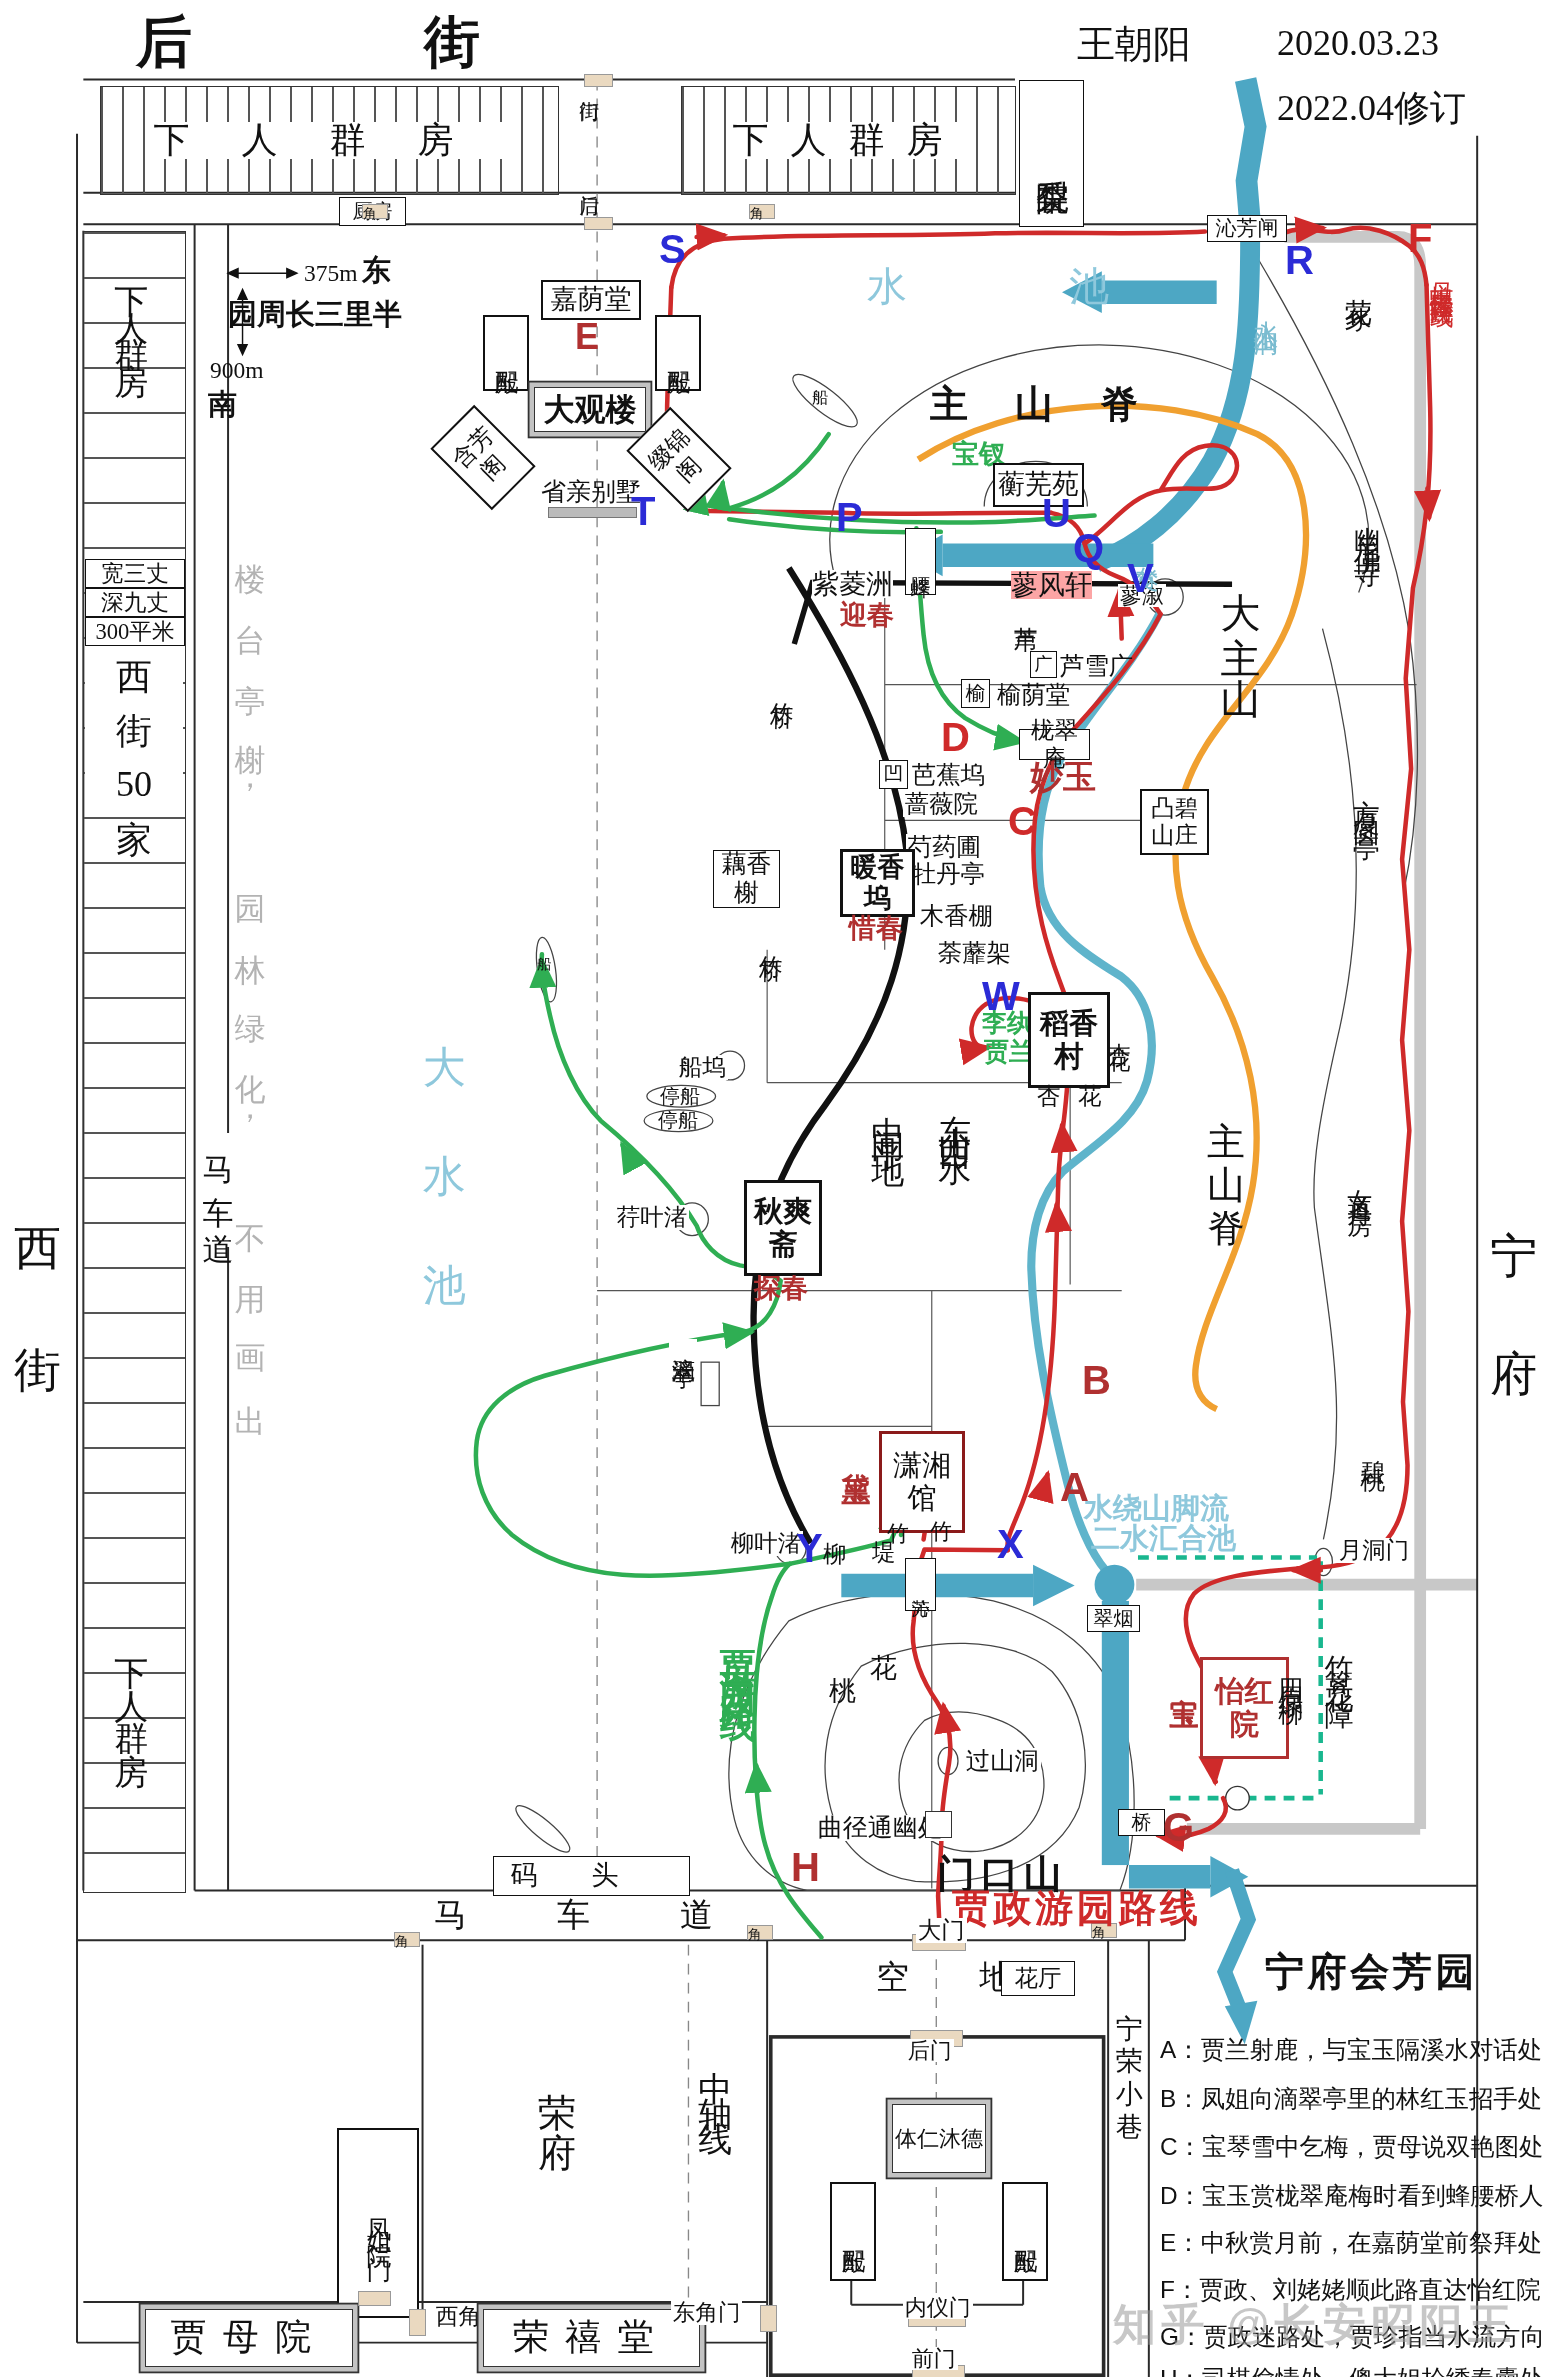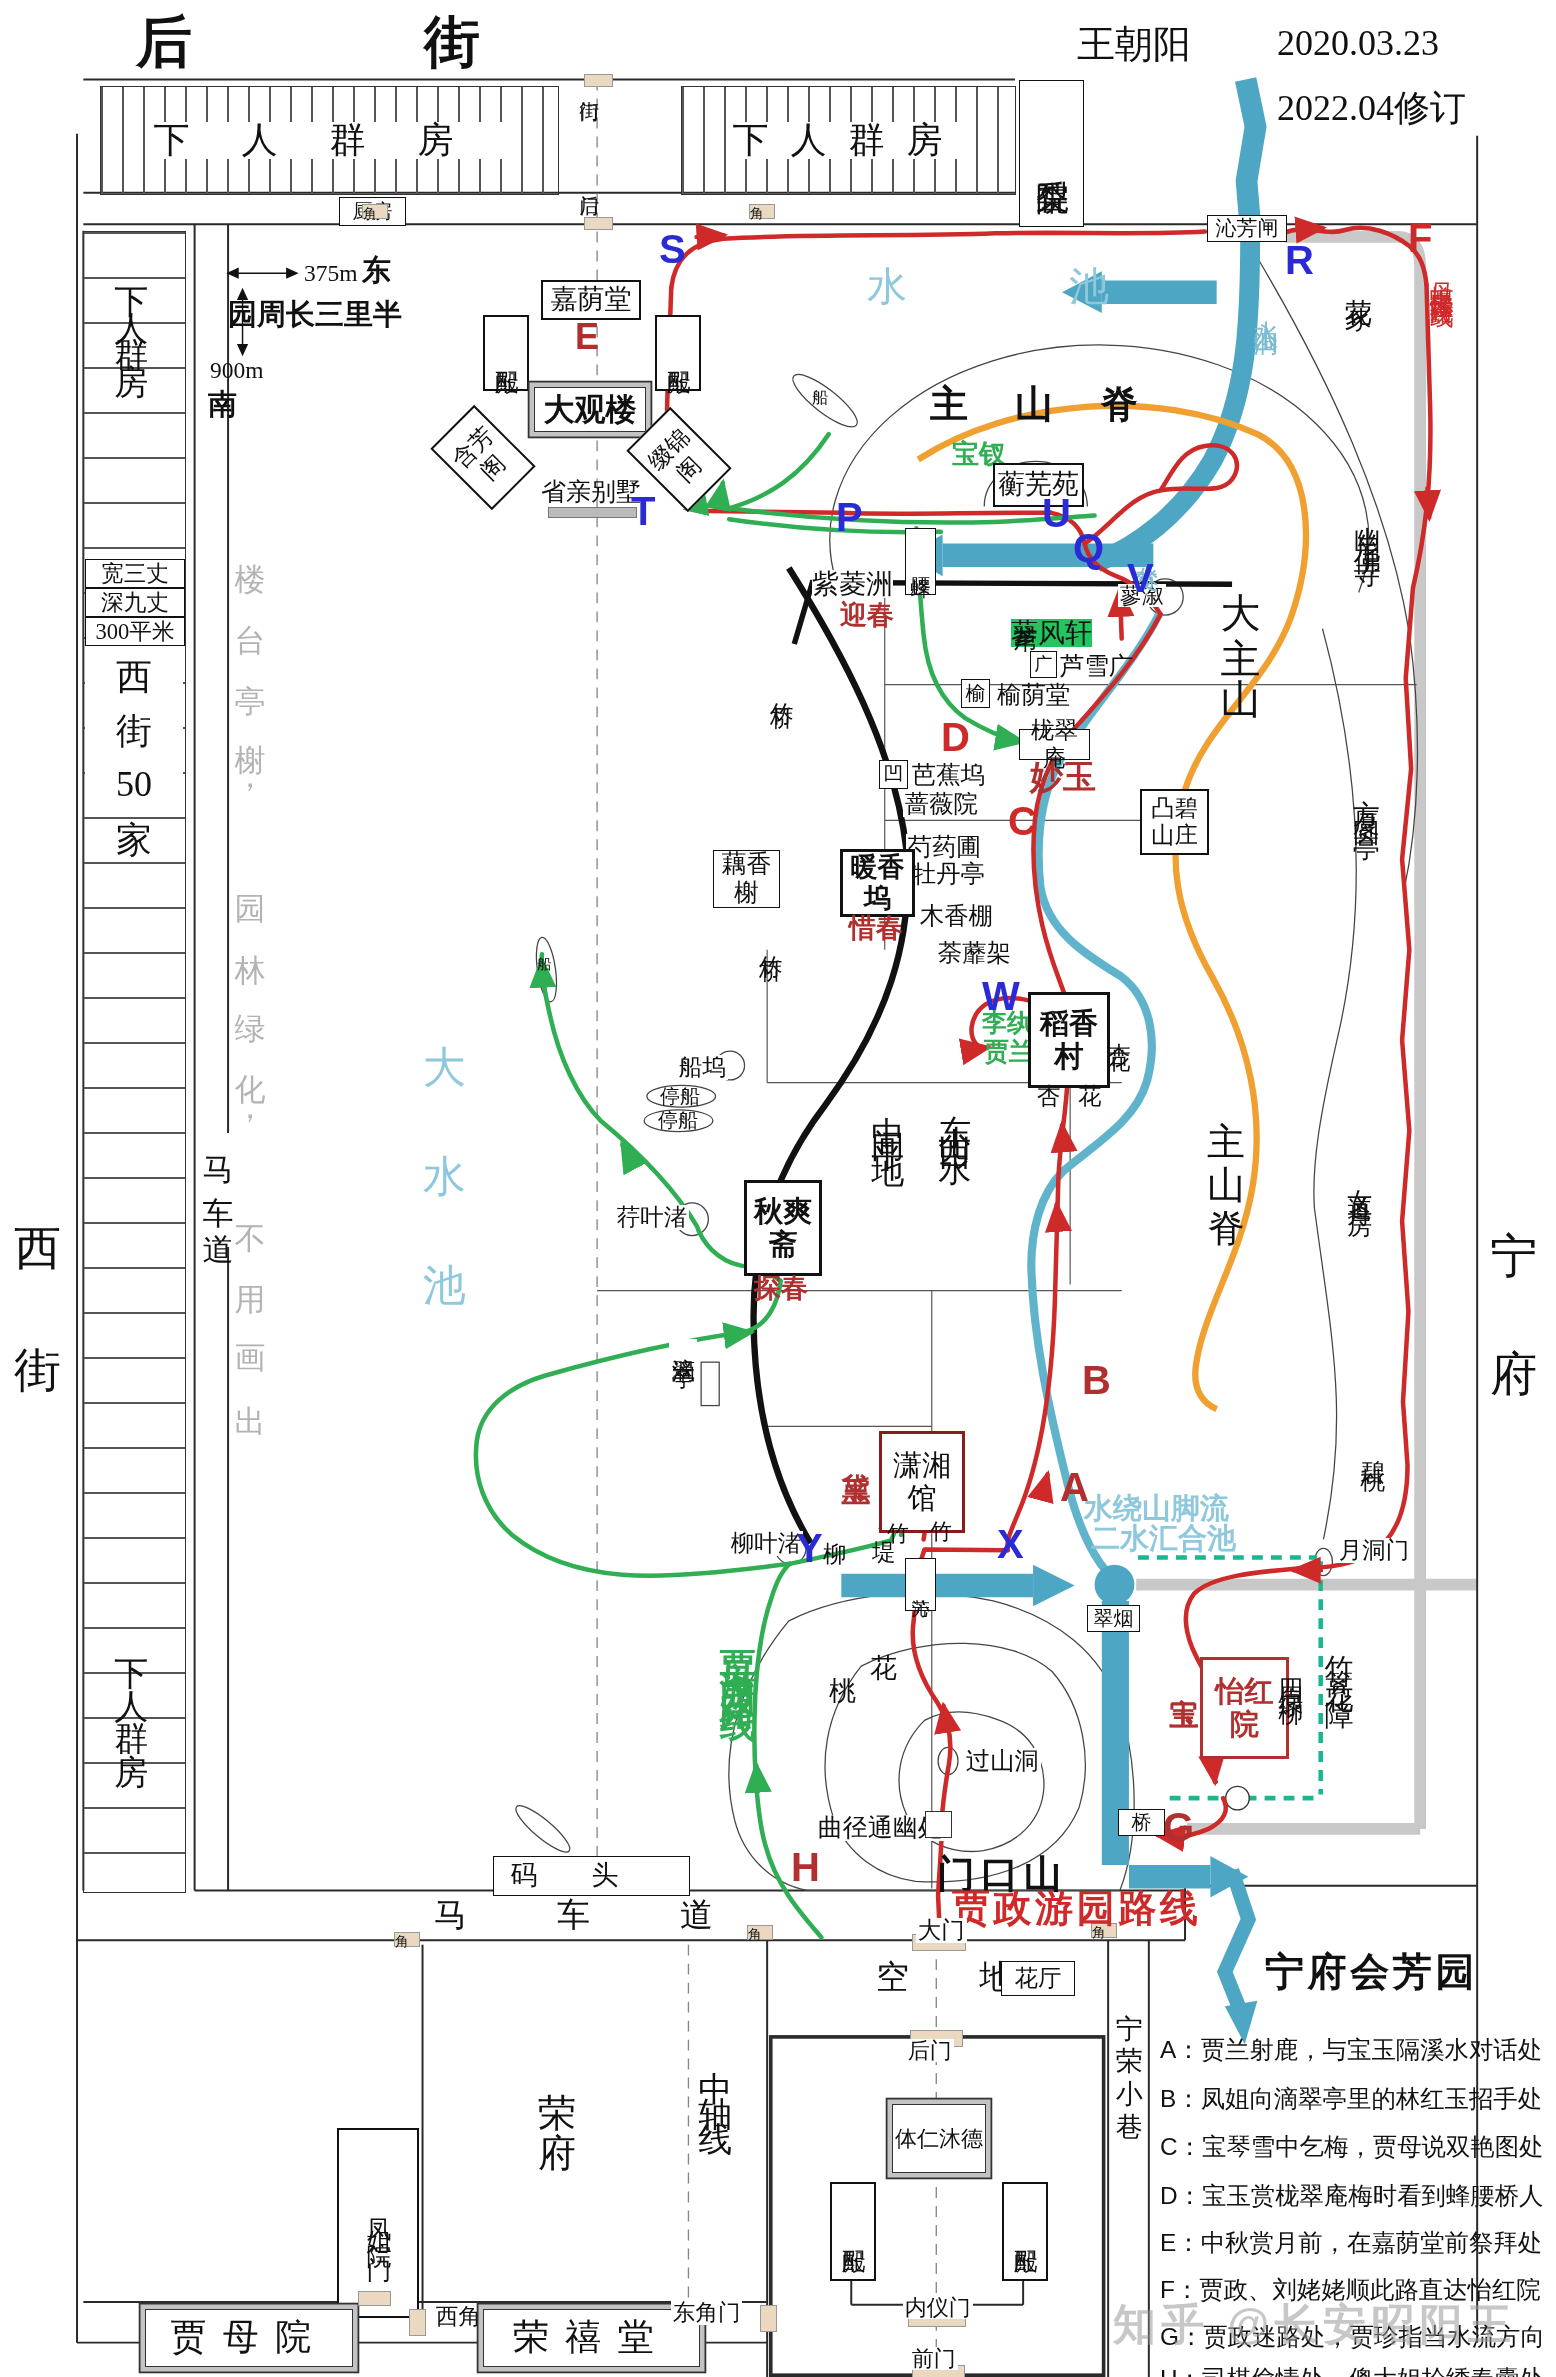--- a/index.html
+++ b/index.html
@@ -231,21 +231,21 @@
 <div class="lb v" style="left:1353px;top:505px;font-size:27px;letter-spacing:11px;">幽尼佛寺</div>
 <div class="lb v" style="left:1352px;top:778px;font-size:27px;letter-spacing:11px;">方厦圆亭</div>
 
 <div class="lb ltr blu" style="left:836px;top:496px;">P</div>
 <div class="lb ltr blu" style="left:1042px;top:492px;">U</div>
 <div class="lb ltr blu" style="left:1073px;top:527px;">Q</div>
 <div class="lb ltr blu" style="left:1127px;top:557px;">V</div>
 
 <div class="lb" style="left:812px;top:570px;font-size:27px;background:#fff;">紫菱洲</div>
 <div class="lb red" style="left:840px;top:601px;font-size:27px;font-weight:bold;">迎春</div>
-<div class="lb" style="left:1011px;top:571px;font-size:27px;background:#22c55e;margin-top:48px;">蓼风轩</div>
+<div class="lb" style="left:1011px;top:571px;font-size:27px;background:#fca5a5;">蓼风轩</div>
 <div class="lb sm" style="left:1118px;top:584px;font-size:22px;">蓼溆</div>
 <div class="lb v cy2" style="left:1134px;top:546px;font-size:23.5px;letter-spacing:1.8px;">水分支</div>
 <div class="lb v" style="left:1219px;top:561px;font-size:40px;letter-spacing:43px;">大主山</div>
 <div class="lb v" style="left:1013px;top:608px;font-size:23.5px;letter-spacing:1.8px;">芦苇</div>
 <div class="lb bx" style="left:1030px;top:651px;width:25px;height:25px;font-size:18px;border-width:1.4px;">广</div>
 <div class="lb" style="left:1060px;top:653px;font-size:24.4px;">芦雪广</div>
 <div class="lb bx" style="left:961px;top:679px;width:27px;height:27px;font-size:20px;border-width:1.4px;">榆</div>
 <div class="lb" style="left:997px;top:682px;font-size:24.4px;">榆荫堂</div>
 <div class="lb ltr brightred" style="left:941px;top:716px;">D</div>
 <div class="lb bx" style="left:1019px;top:729px;width:69px;height:29px;font-size:23.5px;border-width:1.4px;">栊翠庵</div>

